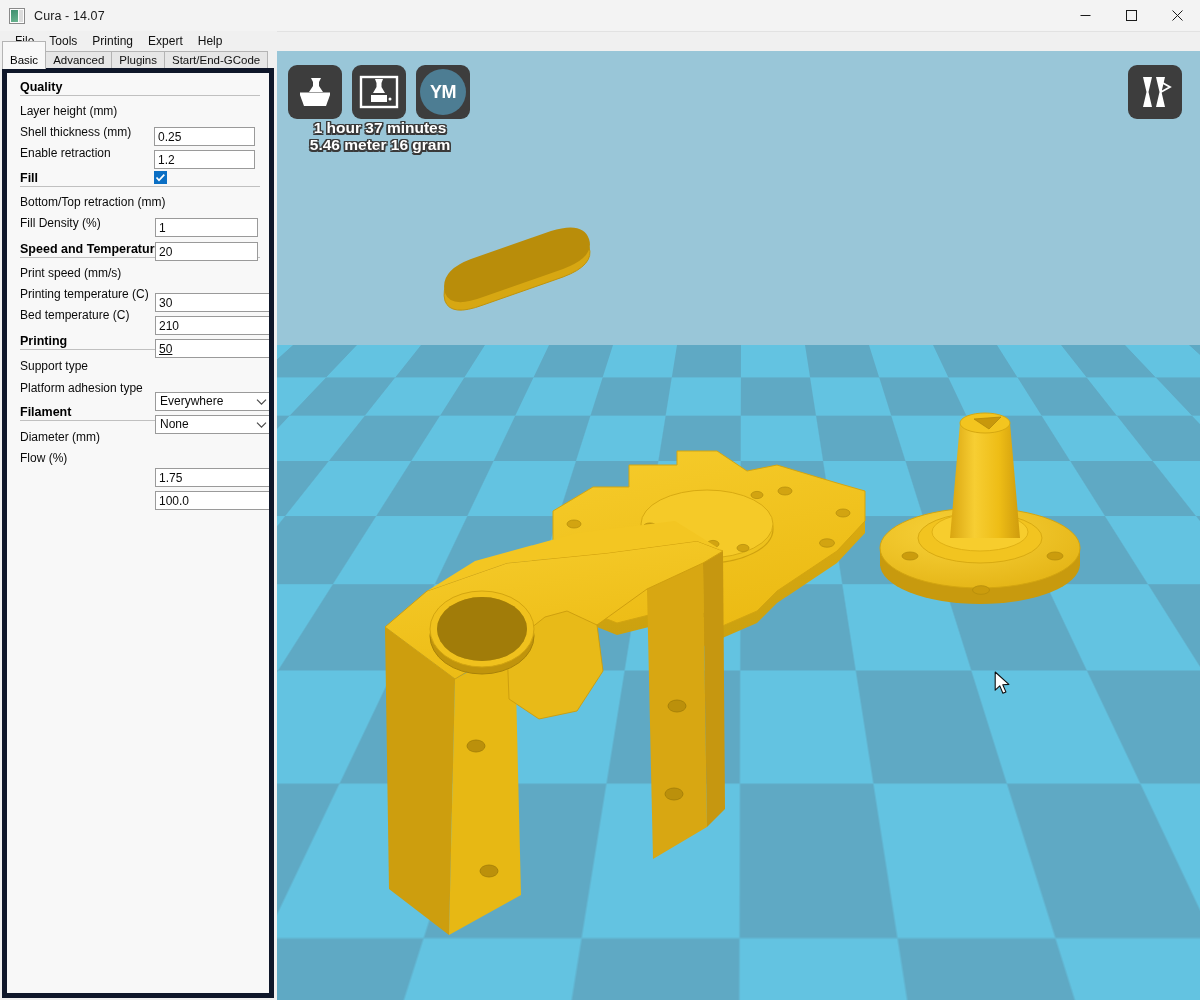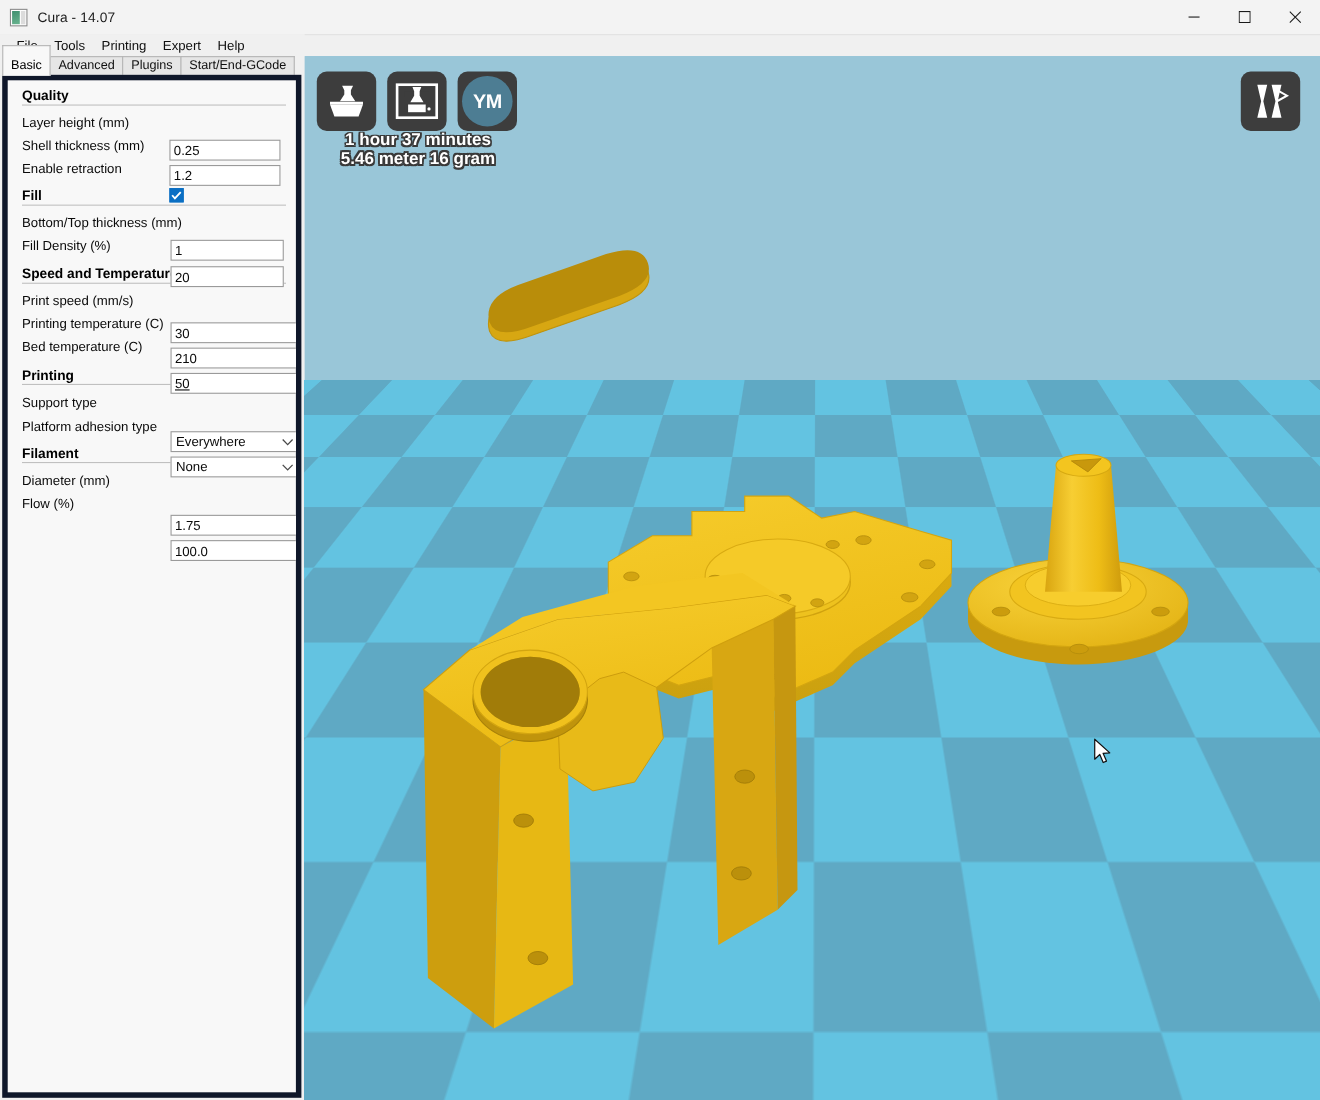--- a/index.html
+++ b/index.html
@@ -301,21 +301,21 @@
         </div>
         <div class="row">
           <span class="row-label">Enable retraction</span>
         </div>
       </div>
 
       <div class="group">
         <div class="group-title" style="margin-top:8px">Fill</div>
         <div class="group-rule"></div>
         <div class="row" style="margin-top:4px">
-          <span class="row-label">Bottom/Top thickness (mm)</span>
+          <span class="row-label">Bottom/Top retraction (mm)</span>
         </div>
         <div class="row">
           <span class="row-label">Fill Density (%)</span>
         </div>
       </div>
 
       <div class="group">
         <div class="group-title" style="margin-top:9px">Speed and Temperature</div>
         <div class="group-rule"></div>
         <div class="row" style="margin-top:4px">

